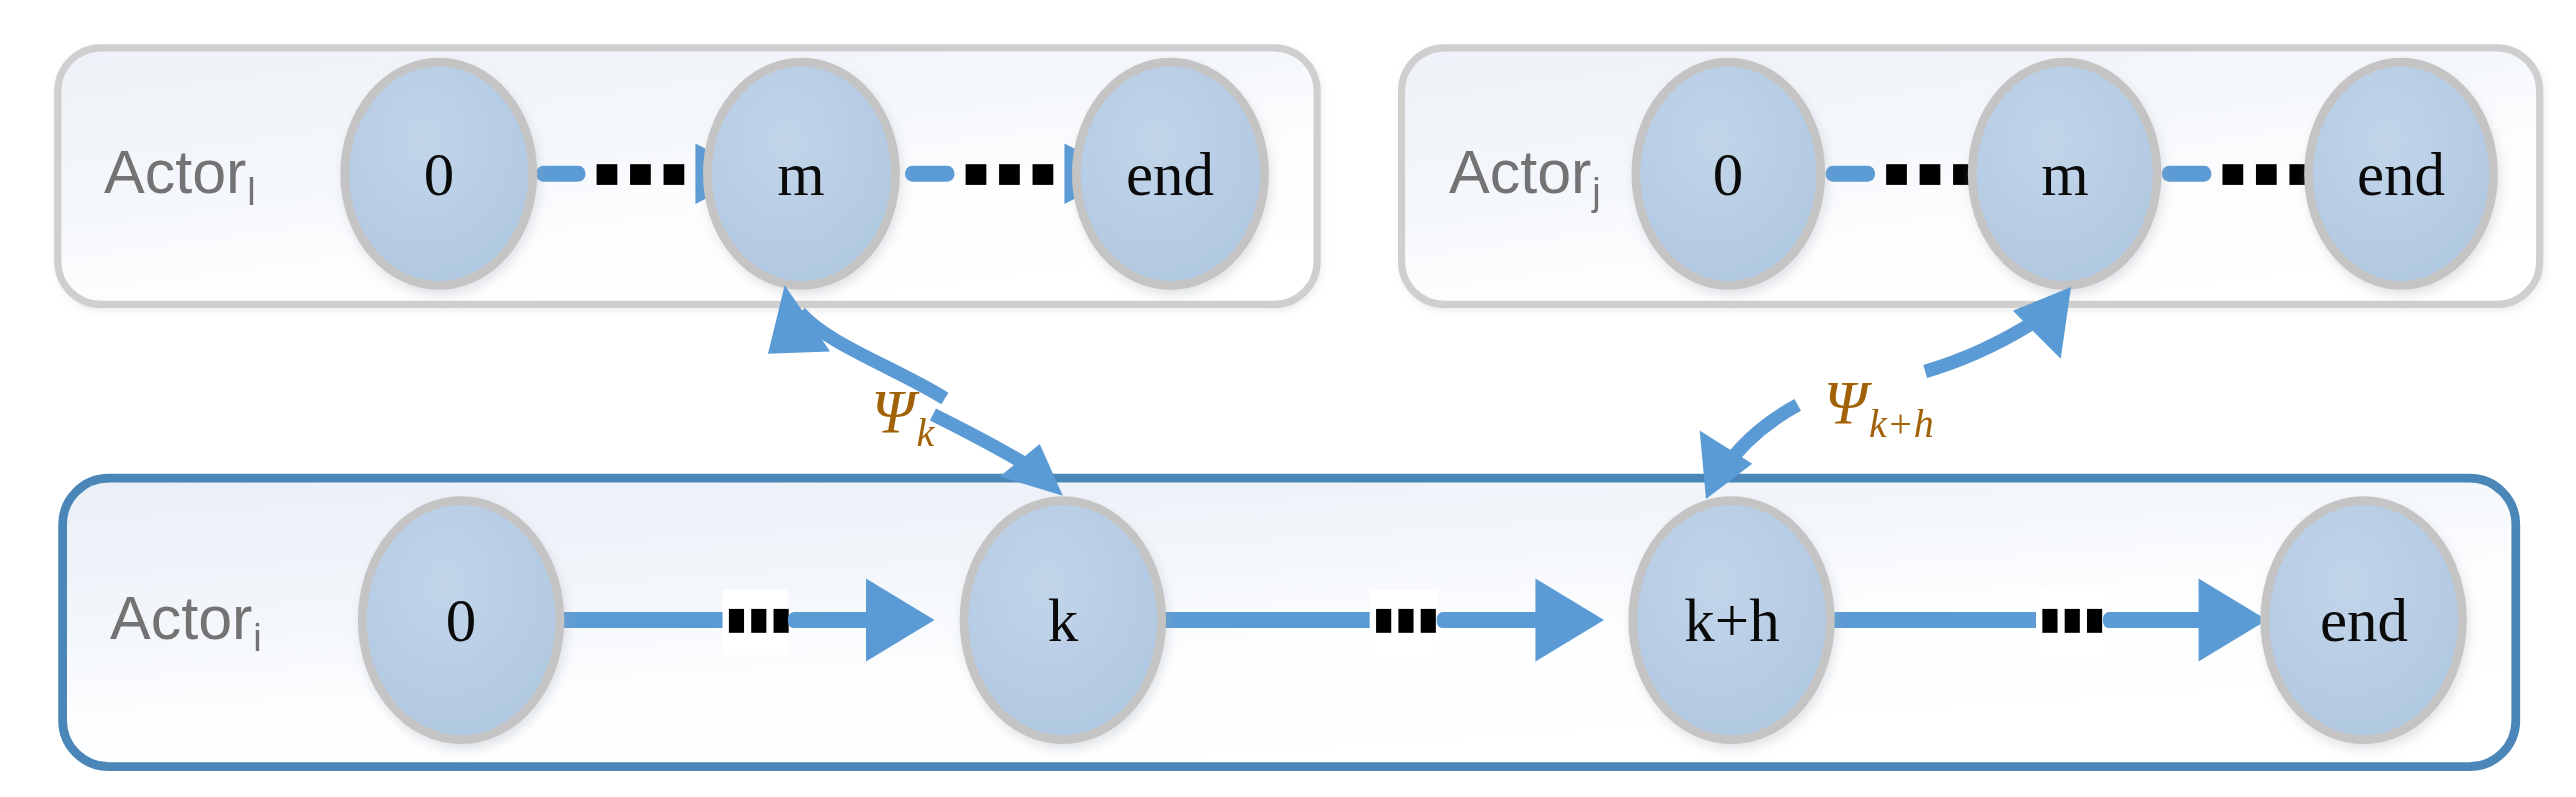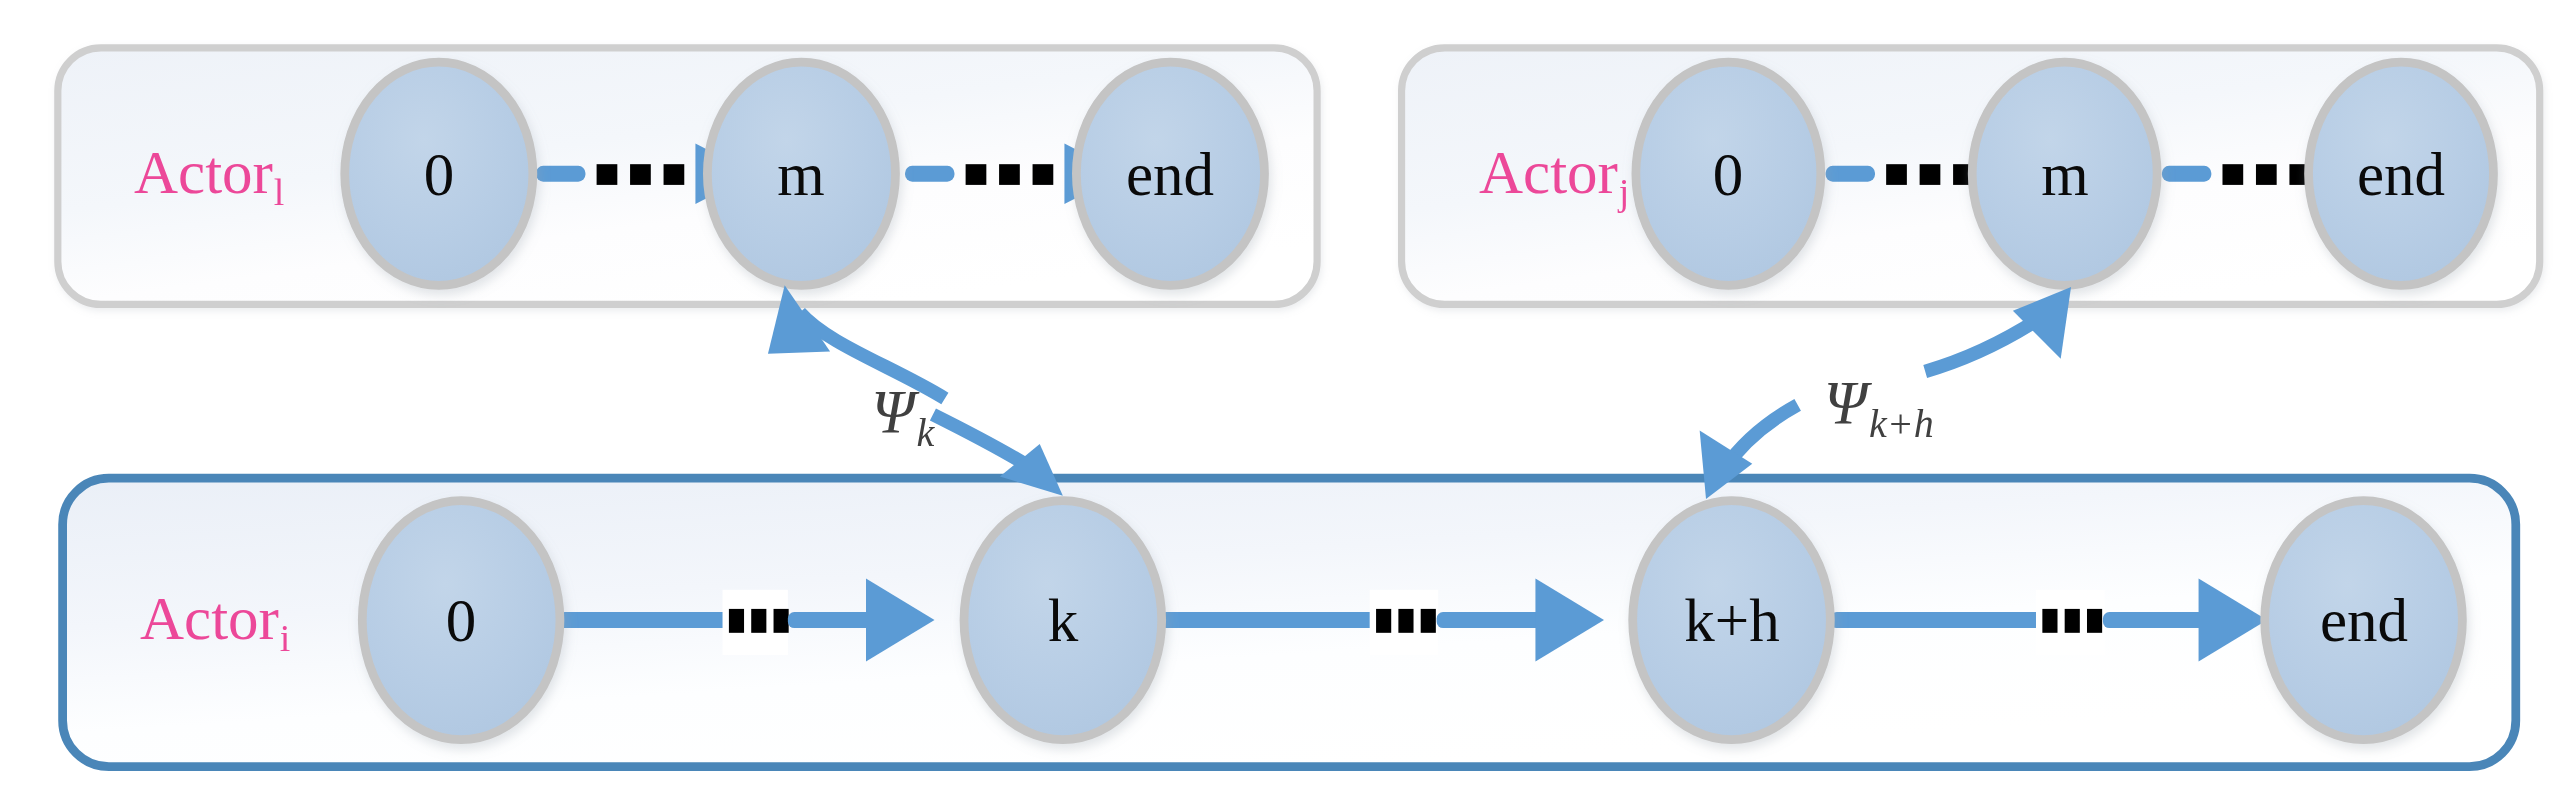--- a/index.html
+++ b/index.html
@@ -18,43 +18,42 @@
   #stage svg.layer {
     position: absolute;
     left: 0;
     top: 0;
     width: 2576px;
     height: 797px;
     overflow: visible;
   }
   .actor-label {
     position: absolute;
-    color: #ec4899;
-    font-family: Liberation Serif, serif;
+    color: #737373;
+    font-family: Liberation Sans, sans-serif;
     white-space: nowrap;
     line-height: 1;
-    margin-left: 30px;
   }
   .actor-label .base { font-size: 61px; }
   .actor-label .sub  { font-size: 38px; vertical-align: sub; position: relative; top: 8px; left: 0.8px; }
 
   .node-label {
     position: absolute;
     color: #0a0a0a;
     font-family: "Liberation Serif", "DejaVu Serif", serif;
     font-size: 61px;
     line-height: 1;
     white-space: nowrap;
     transform: translate(-50%, -50%);
     text-align: center;
   }
 
   .psi-label {
     position: absolute;
-    color: #404040;
+    color: #a16207;
     font-family: "Liberation Serif", "DejaVu Serif", serif;
     white-space: nowrap;
     line-height: 1;
     transform: translate(-50%, -50%);
   }
   .psi-label .psi  { font-size: 62px; font-style: italic; }
   .psi-label .psub { font-size: 40px; font-style: italic; position: relative; top: 14.4px; left: 1.6px; }
 </style>
 </head>
 <body>

